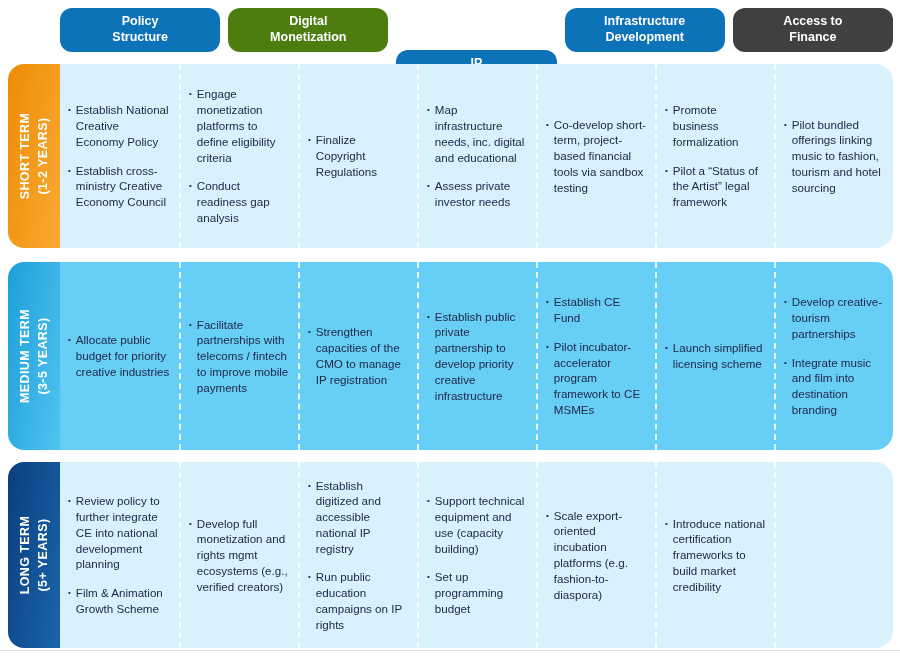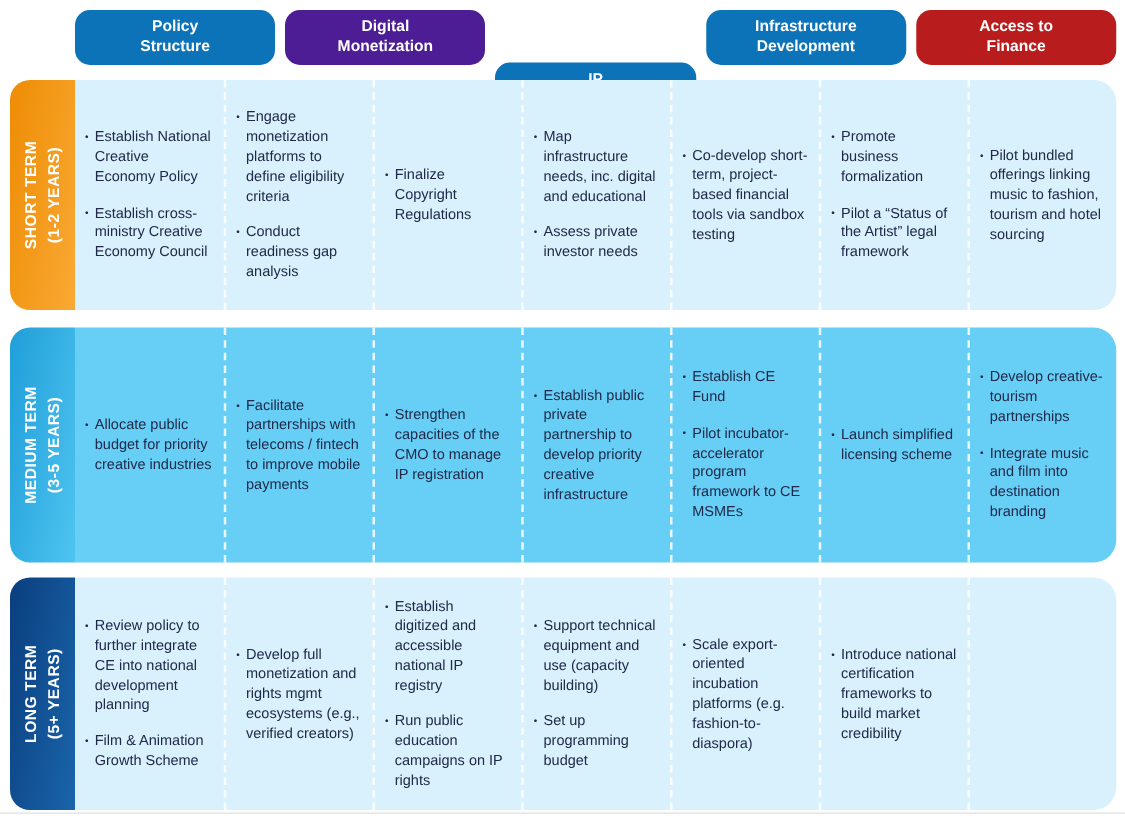--- a/index.html
+++ b/index.html
@@ -34,27 +34,27 @@
   .bottom-line{position:absolute;left:0;top:650px;width:900px;height:1px;background:#e0e0e0;}
 </style>
 </head>
 <body>
 
 <div class="page">
 
   <div class="headers">
     <div class="pill" style="background: rgb(13, 115, 185); white-space: pre-line;">Policy
 Structure</div>
-    <div class="pill" style="background: #4c1d95; white-space: pre-line;">Digital
+    <div class="pill" style="background: #4d7c0f; white-space: pre-line;">Digital
 Monetization</div>
     <div class="pill" style="background: rgb(13, 115, 185); white-space: pre-line; margin-top: 42px;">IP
 Infrastructure</div>
     <div class="pill" style="background: rgb(13, 115, 185); white-space: pre-line;">Infrastructure
 Development</div>
-    <div class="pill" style="background: #b91c1c; white-space: pre-line;">Access to
+    <div class="pill" style="background: #404040; white-space: pre-line;">Access to
 Finance</div>
     <div class="pill" style="background: rgb(23, 71, 141); white-space: pre-line; margin-left: 35px;">Cross-Sector
 Collaboration</div>
   </div>
 
   <div class="row row-0">
     <div class="tab" style="background: linear-gradient(100deg, rgb(238, 140, 5), rgb(249, 169, 51));">
       <div class="tab-text">
         <span>SHORT TERM</span>
         <span>(1-2 YEARS)</span>

